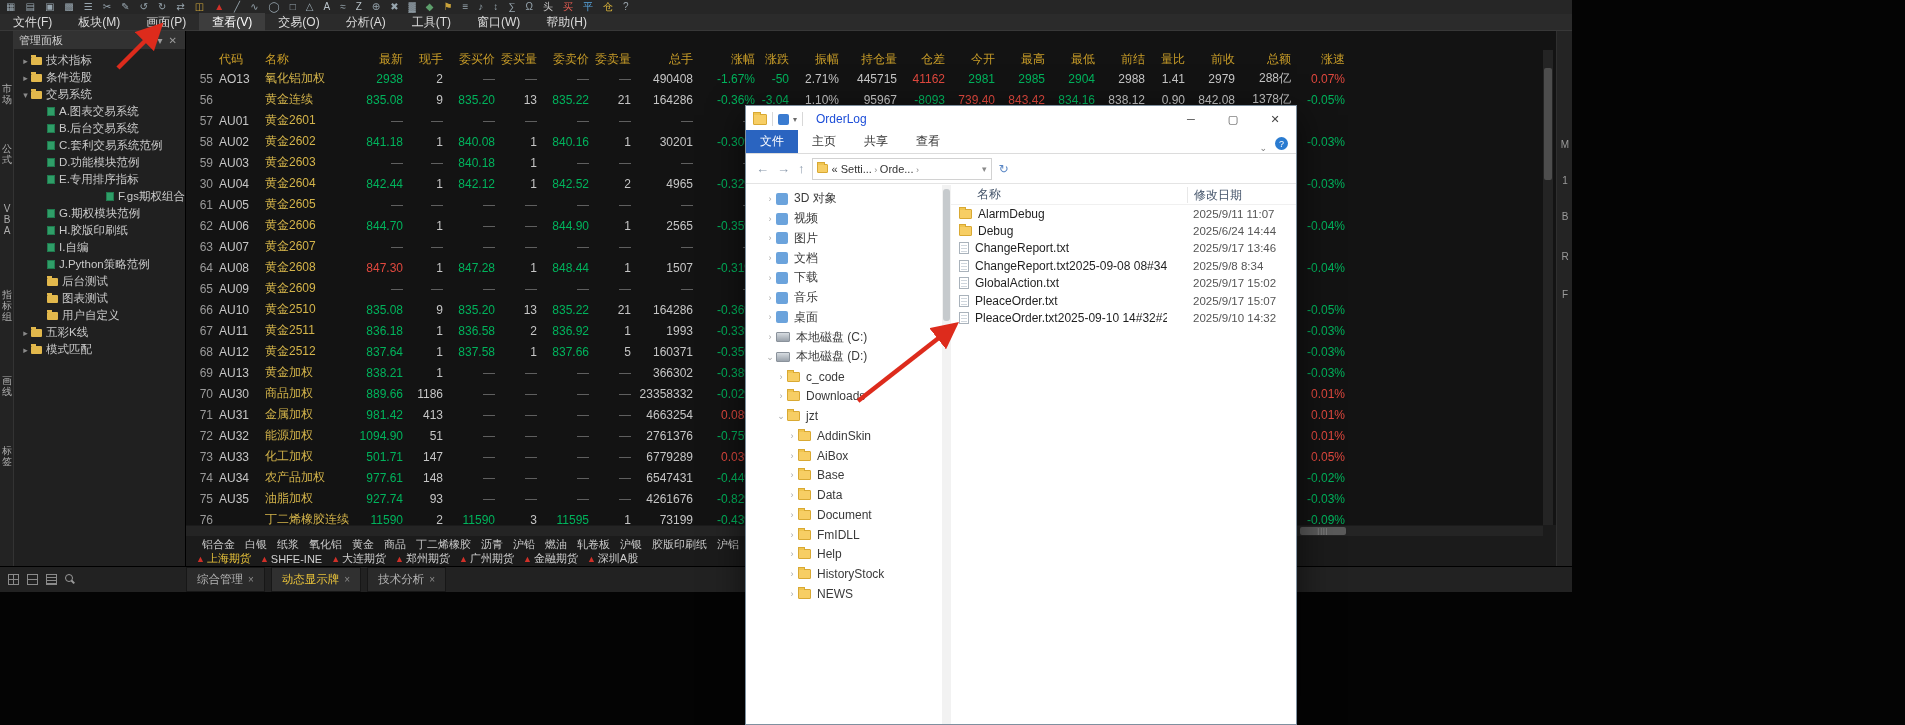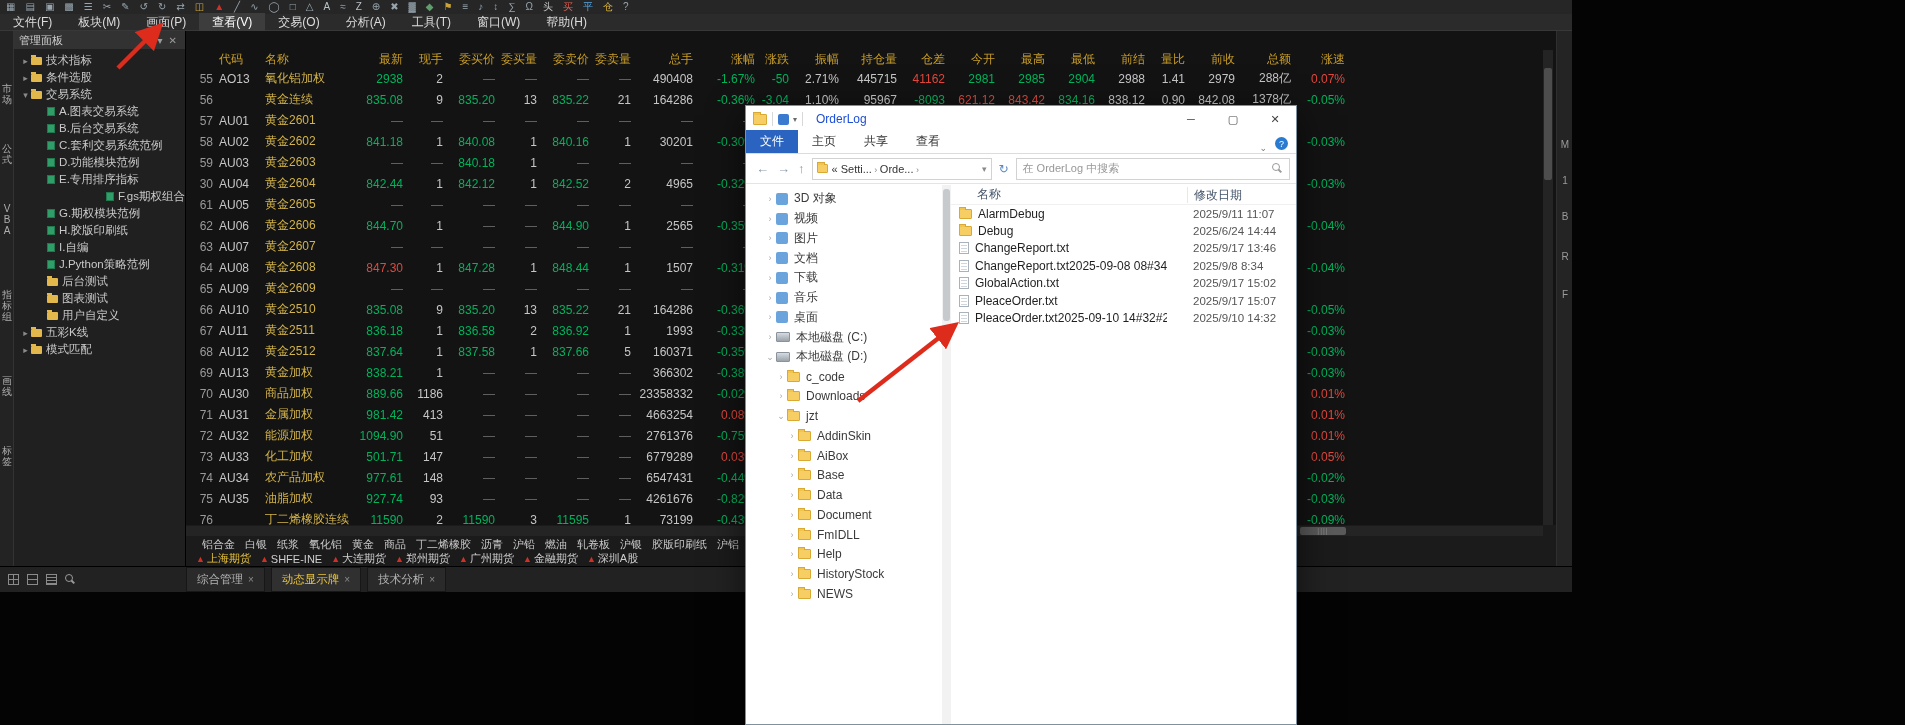--- a/index.html
+++ b/index.html
@@ -377,21 +377,21 @@
               <td class="cl-g al-r">835.20</td>
               <td class="cl-w al-r">13</td>
               <td class="cl-g al-r">835.22</td>
               <td class="cl-w al-r">21</td>
               <td class="cl-w al-r">164286</td>
               <td class="cl-g al-r">-0.36%</td>
               <td class="cl-g al-r">-3.04</td>
               <td class="cl-w al-r">1.10%</td>
               <td class="cl-w al-r">95967</td>
               <td class="cl-g al-r">-8093</td>
-              <td class="cl-r al-r">621.12</td>
+              <td class="cl-r al-r">739.40</td>
               <td class="cl-r al-r">843.42</td>
               <td class="cl-g al-r">834.16</td>
               <td class="cl-w al-r">838.12</td>
               <td class="cl-w al-r">0.90</td>
               <td class="cl-w al-r">842.08</td>
               <td class="cl-w al-r">1378亿</td>
               <td class="cl-g al-r">-0.05%</td>
             </tr>
             <tr>
               <td class="cl-i al-r">57</td>
@@ -1006,25 +1006,20 @@
       </div>
     <div id="xaddr">
       <span id="xnavbtns"><span class="addr-btn">←</span><span class="addr-btn">→</span><span class="addr-btn">↑</span></span>
       <div id="addrbox">
         <span class="fold" style="width:11px;height:9px"></span>
         <span id="crumbs"><span class="crumb">« Setti...</span><span class="cchev"> › </span><span class="crumb">Orde...</span><span class="cchev"> › </span></span>
         <span class="sp"></span>
         <span class="cchev">▾</span>
       </div>
       <span class="refr">↻</span>
-      <div id="searchbox">
-        <span>在 OrderLog 中搜索</span>
-        <span class="sp"></span>
-        <span class="mag" style="border:none"></span>
-      </div>
     </div>
     <div id="xbody">
       <div id="xnav">
           <div class="nav-row" style="padding-left: 18px;">
             <span class="nav-chev">›</span>
             <span class="nico nico-sys"></span>
             <span>3D 对象</span>
           </div>
           <div class="nav-row" style="padding-left: 18px;">
             <span class="nav-chev">›</span>

